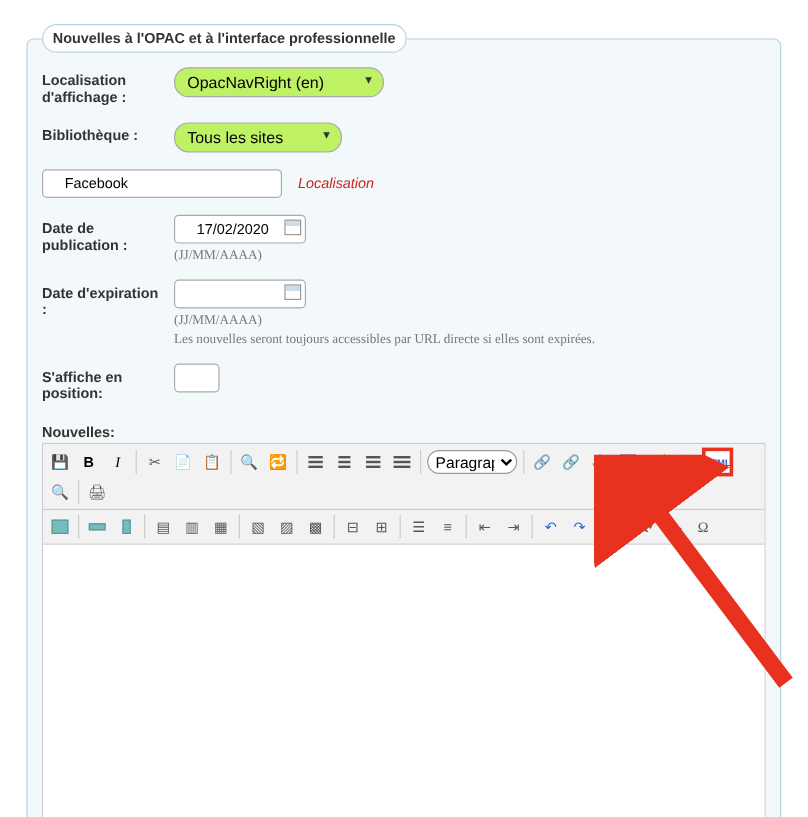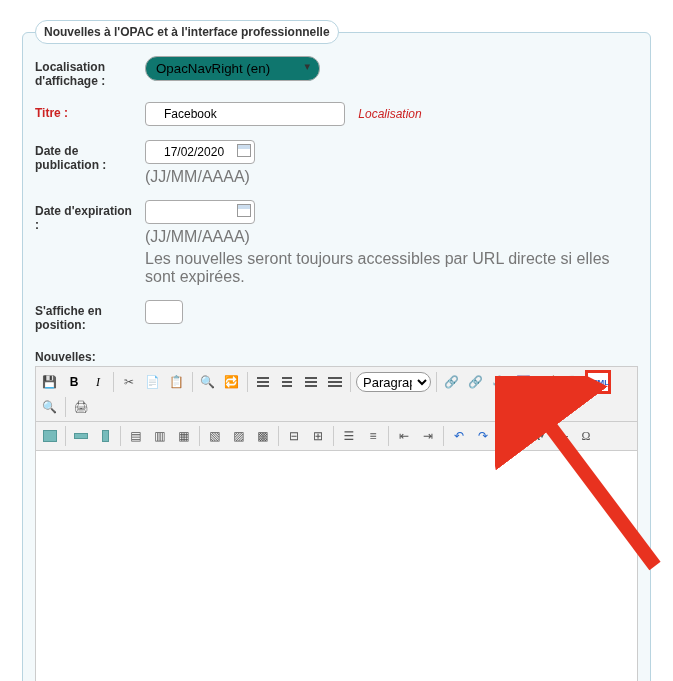--- a/index.html
+++ b/index.html
@@ -35,21 +35,21 @@
     font-weight: bold;
     padding-right: 10px;
     padding-top: 4px;
   }
   .form-label.required { color: #c22; }
   .form-field { flex: 1; }
   select {
     border: 1px solid #aaa;
     border-radius: 12px;
     padding: 4px 28px 4px 10px;
-    background: #0f766e;
+    background: #bef264;
     appearance: none;
     position: relative;
   }
   .sel-wrap {
     position: relative;
     display: inline-block;
   }
   .sel-wrap::after {
     content: "▾";
     position: absolute;
@@ -65,22 +65,23 @@
     border: 1px solid #aaa;
     border-radius: 4px;
     padding: 4px 18px;
     font-size: 12px;
   }
   .title-input { width: 200px; }
   .date-input { width: 95px; }
   .pos-input { width: 35px; text-align: left; }
   .hint {
     color: #777;
-    font-size: 16px;
+    font-size: 11px;
     margin-top: 4px;
+    font-family: Liberation Serif, serif;
   }
   .req-text {
     color: #c22;
     font-style: italic;
     margin-left: 10px;
   }
   .date-wrap { position: relative; display:inline-block; }
   .date-wrap .cal {
     position: absolute;
     right: 4px; top: 4px;
@@ -165,23 +166,32 @@
     <div class="form-label">Localisation d'affichage :</div>
     <div class="form-field">
       <span class="sel-wrap sel-wide">
         <select>
           <option>OpacNavRight (en)</option>
         </select>
       </span>
     </div>
   </div>
 
-
-  <div class="form-row">
-    <div class="form-label required">Titre :</div>
+  <div class="form-row">
+    <div class="form-label">Bibliothèque :</div>
+    <div class="form-field">
+      <span class="sel-wrap sel-med">
+        <select>
+          <option>Tous les sites</option>
+        </select>
+      </span>
+    </div>
+  </div>
+
+  <div class="form-row">
     <div class="form-field">
       <input type="text" class="title-input" value="Facebook" style="">
       <span class="req-text">Localisation</span>
     </div>
   </div>
 
   <div class="form-row">
     <div class="form-label">Date de publication :</div>
     <div class="form-field">
       <span class="date-wrap">

